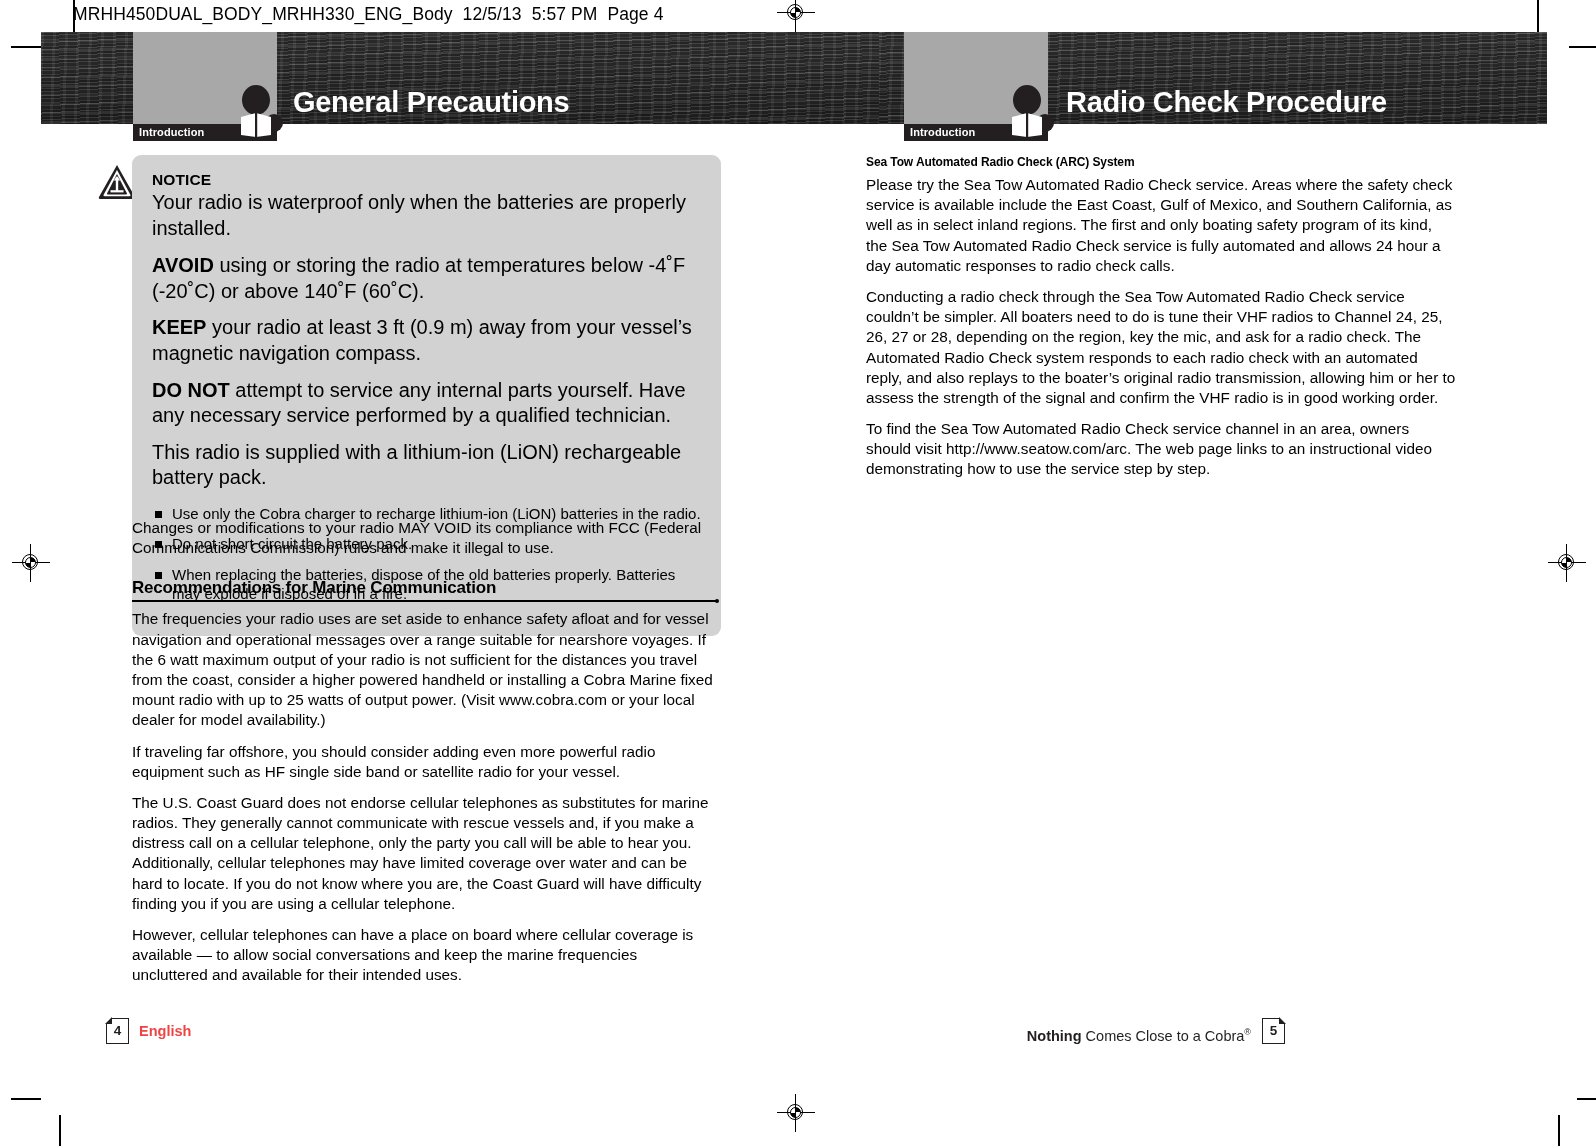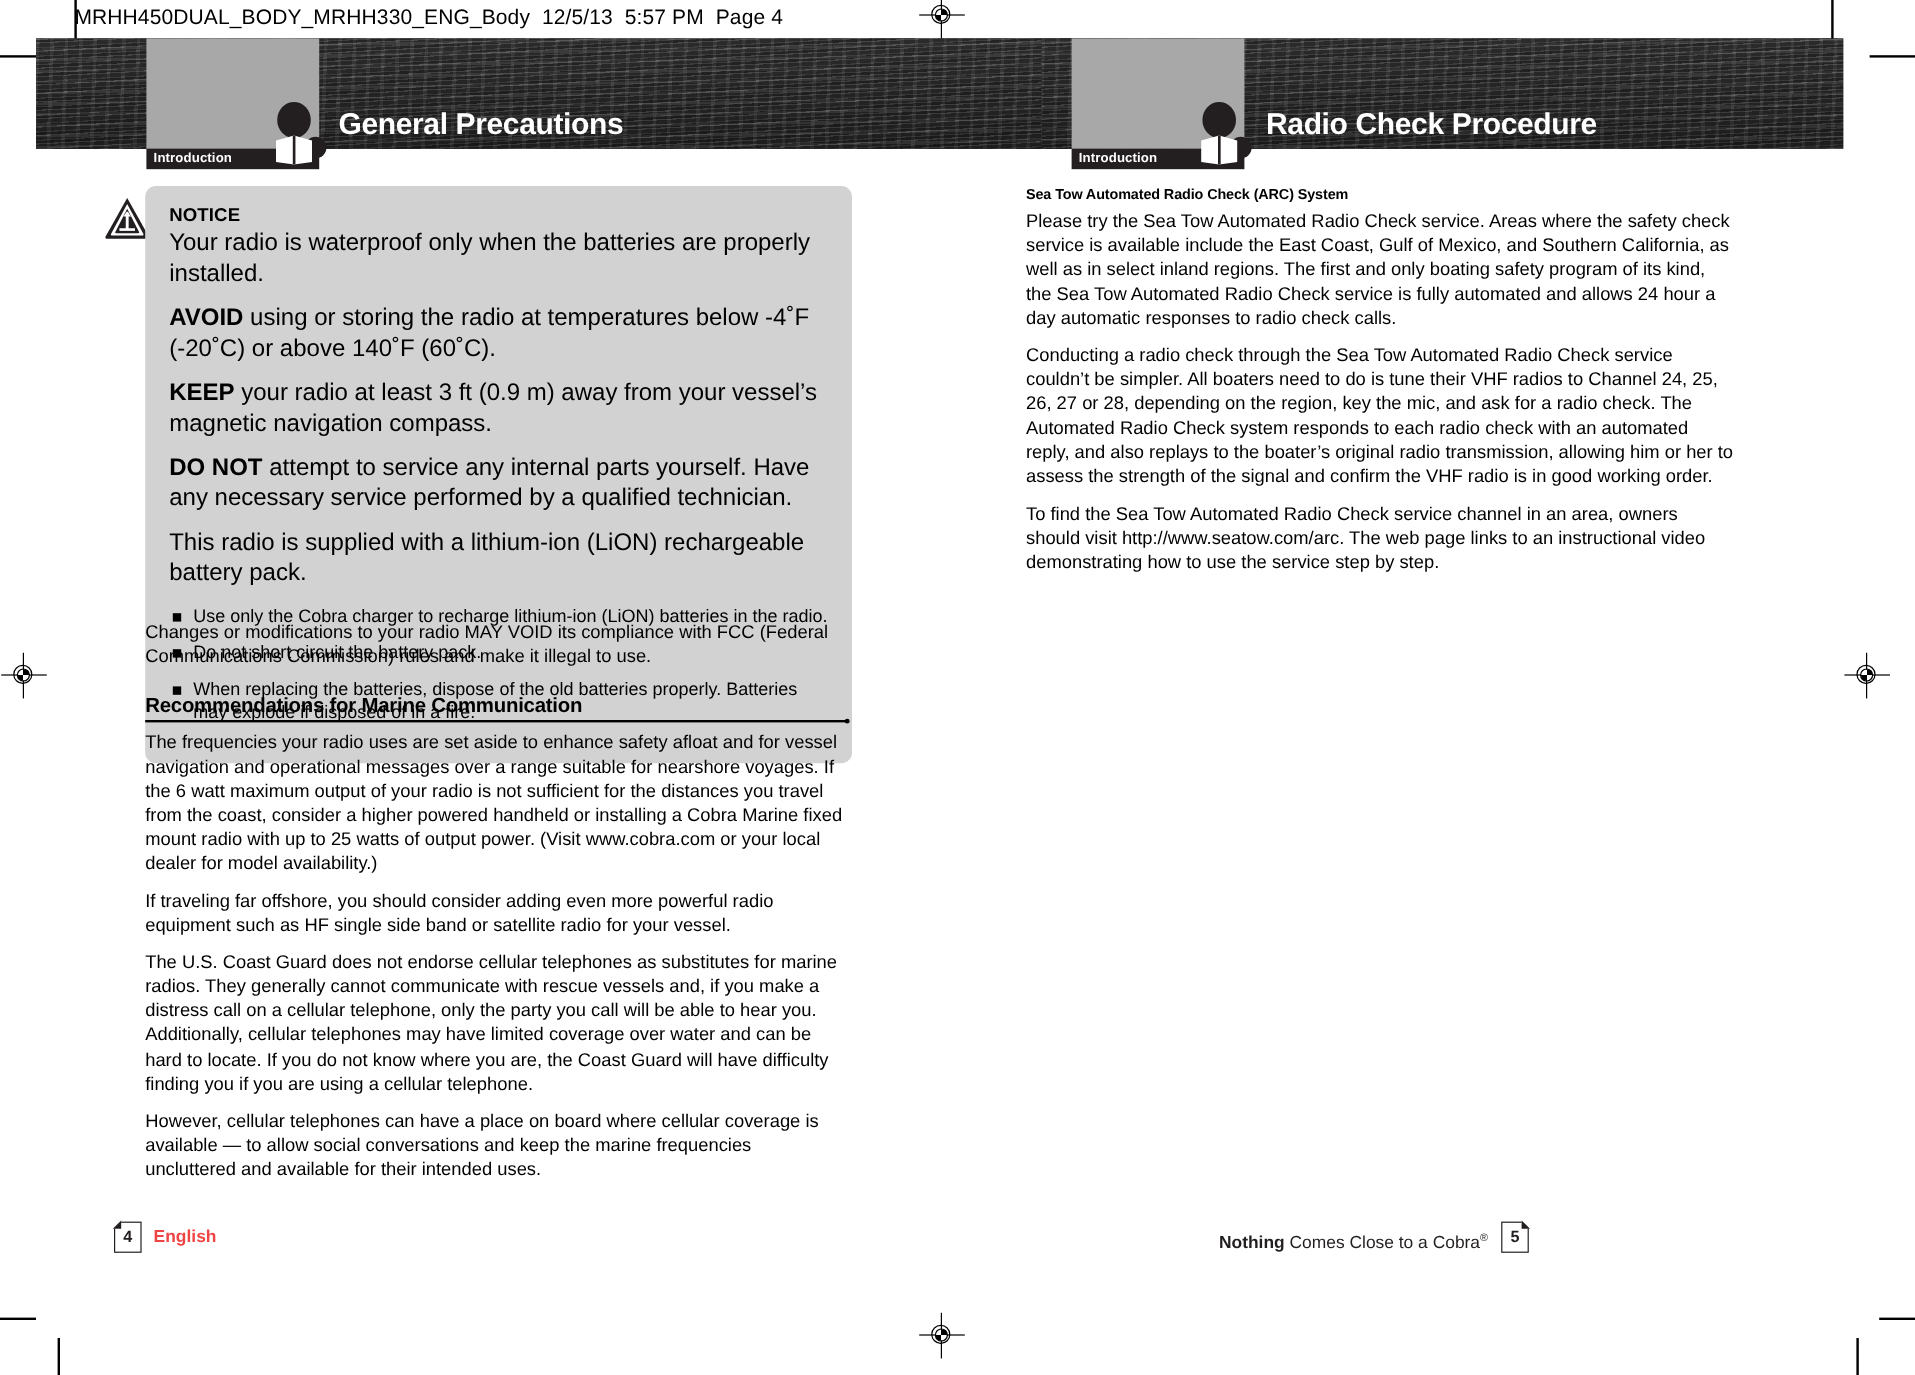--- a/index.html
+++ b/index.html
@@ -51,21 +51,21 @@
     left: 62px; top: 4px;
     font-size: 17.5px;
     color: #000;
     letter-spacing: .1px;
     white-space: pre;
   }
 
   
   .page {
     position: absolute;
-    top: 0; left: 0;
+    top: 0; left: 11px;
     width: 1346px; height: 1146px;
   }
 
   
   .banner {
     position: absolute;
     height: 92px;
     top: 32px;
     
     background-color: #2a2a2a;
@@ -121,21 +121,21 @@
   }
   .banner-icon {
     position: absolute;
     top: 53px;
     width: 46px;
     height: 56px;
   }
   .banner-title {
     position: absolute;
     color: #ffffff;
-    font-size: 25px;
+    font-size: 29px;
     font-weight: bold;
     letter-spacing: -.3px;
     bottom: 5px;
     white-space: nowrap;
   }
 
   
   .notice-box {
     position: absolute;
     left: 121px; top: 155px;

